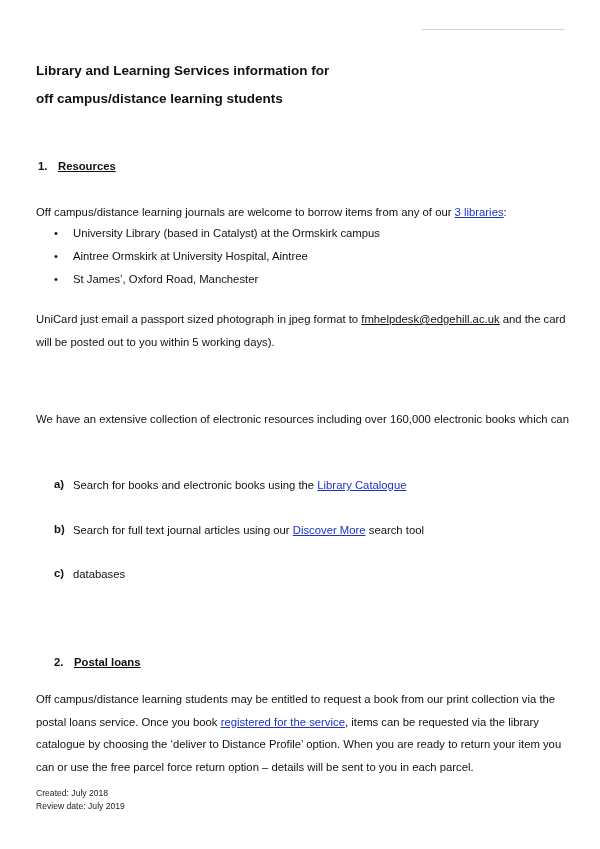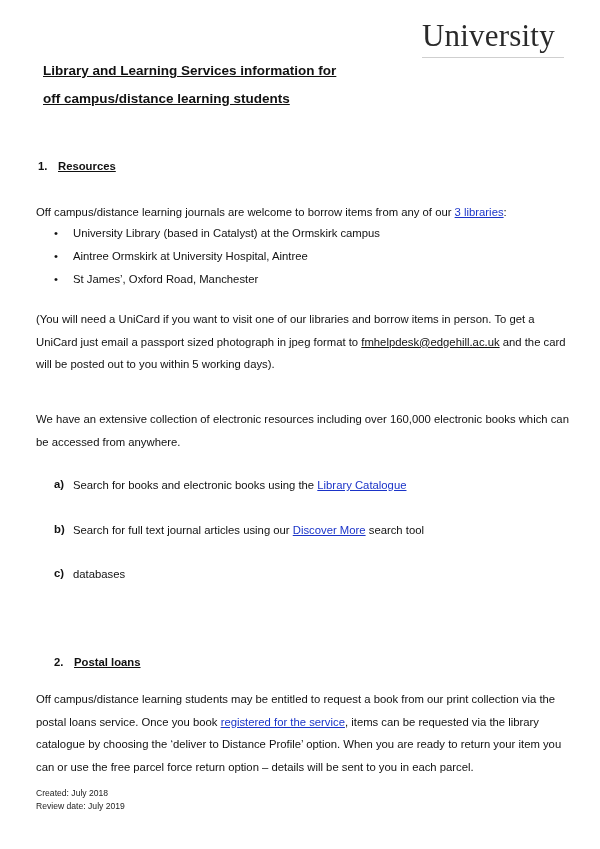--- a/index.html
+++ b/index.html
@@ -9,21 +9,21 @@
   }
   .logo {
     position: absolute; left: 422px; top: 22px; width: 142px;
     font-family: "Liberation Serif", serif; color: #2a2a2a;
   }
   .logo .l1, .logo .l2 { display: block; font-size: 31px; line-height: 28px; letter-spacing: 0.2px; }
   .logo .rule { margin-top: 7px; border-top: 1px solid #cfcfcf; width: 142px; }
 
   .title {
     position: absolute; left: 36px; top: 57px;
-    font-size: 13.5px; font-weight: bold; text-decoration: underline; line-height: 28px; margin-left: 7px;
+    font-size: 13.5px; font-weight: bold; line-height: 28px;
   }
   .title span { display: block; }
 
   .text { font-size: 11.3px; line-height: 22.5px; }
   .abs { position: absolute; }
   a.link { color: #1a33c8; text-decoration: underline; }
   .email { color: #111; text-decoration: underline; }
   .h2 {
     position: absolute; font-size: 11.3px; font-weight: bold;
   }
@@ -32,21 +32,20 @@
   .bullet { position: absolute; left: 54px; font-size: 11.3px; }
   .bullet-text { position: absolute; left: 73px; font-size: 11.3px; }
   .mark { position: absolute; left: 54px; font-size: 11.3px; font-weight: bold; }
   .footer { position: absolute; left: 36px; top: 787px; font-size: 8.6px; line-height: 12.5px; color: #222; }
   .footer span { display: block; }
 </style>
 </head>
 <body>
 
 <div class="logo">
-  <span class="l2">University</span>
   <div class="rule"></div>
 </div>
 
 <div class="title">
   <span>Library and Learning Services information for</span>
   <span>off campus/distance learning students</span>
 </div>
 
 <div class="h2" style="left:38px; top:160px;">
   <span class="num">1.</span><span class="lbl">Resources</span>
@@ -59,28 +58,26 @@
 <div>
   <span class="bullet" style="top:227px;">•</span>
   <span class="bullet-text" style="top:227px;">University Library (based in Catalyst) at the Ormskirk campus</span>
   <span class="bullet" style="top:250px;">•</span>
   <span class="bullet-text" style="top:250px;">Aintree Ormskirk at University Hospital, Aintree</span>
   <span class="bullet" style="top:273px;">•</span>
   <span class="bullet-text" style="top:273px;">St James’, Oxford Road, Manchester</span>
 </div>
 
 <div class="abs text" style="left:36px; top:308px; width:540px;">
-  <div>(You will need a UniCard if you want to visit one of our libraries and borrow items in person.  To get a</div>
   <div><span>UniCard just email a passport sized photograph in jpeg format to </span><a class="email" href="#">fmhelpdesk@edgehill.ac.uk</a><span> and the card</span></div>
   <div>will be posted out to you within 5 working days).</div>
 </div>
 
 <div class="abs text" style="left:36px; top:408px; width:550px;">
   <div>We have an extensive collection of electronic resources including over 160,000 electronic books which can</div>
-  <div>be accessed from anywhere.</div>
 </div>
 
 <span class="mark" style="top:478px;">a)</span>
 <div class="abs text" style="left:73px; top:474px;">
   <span>Search for books and electronic books using the </span><a class="link" href="#">Library Catalogue</a><span></span>
 </div>
 
 <span class="mark" style="top:523px;">b)</span>
 <div class="abs text" style="left:73px; top:519px;">
   <span>Search for full text journal articles using our </span><a class="link" href="#">Discover More</a><span> search tool</span>

